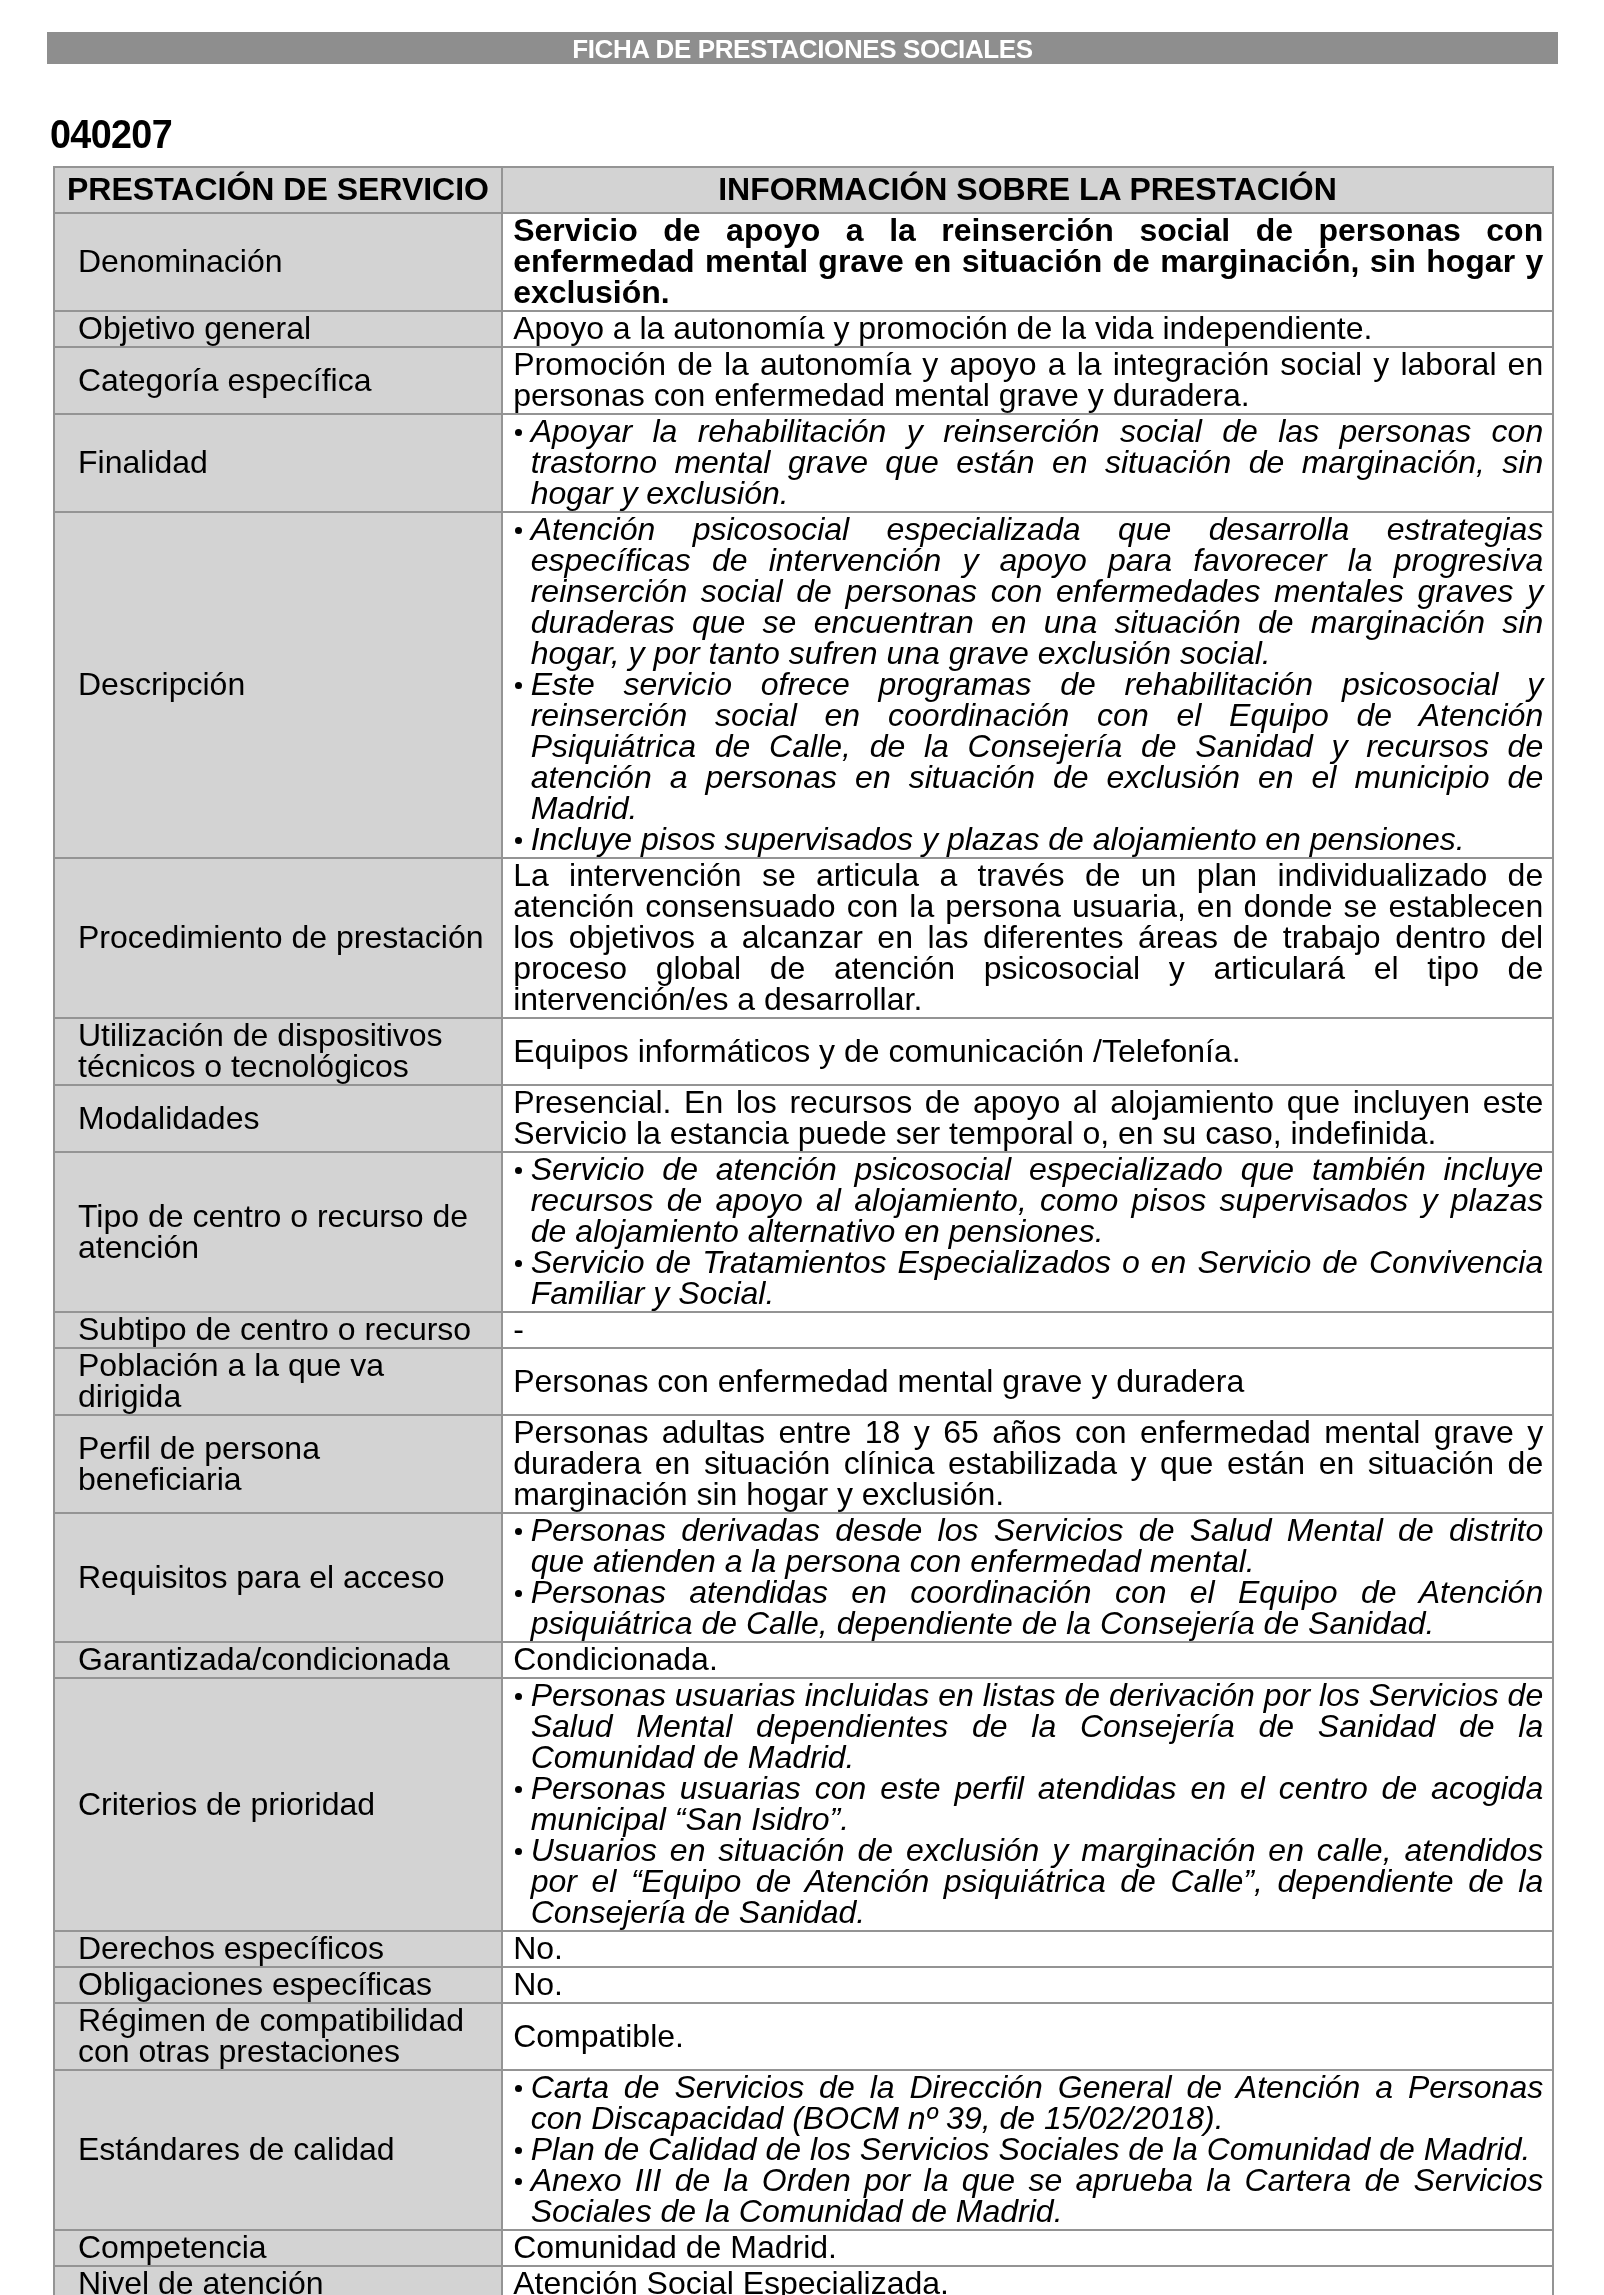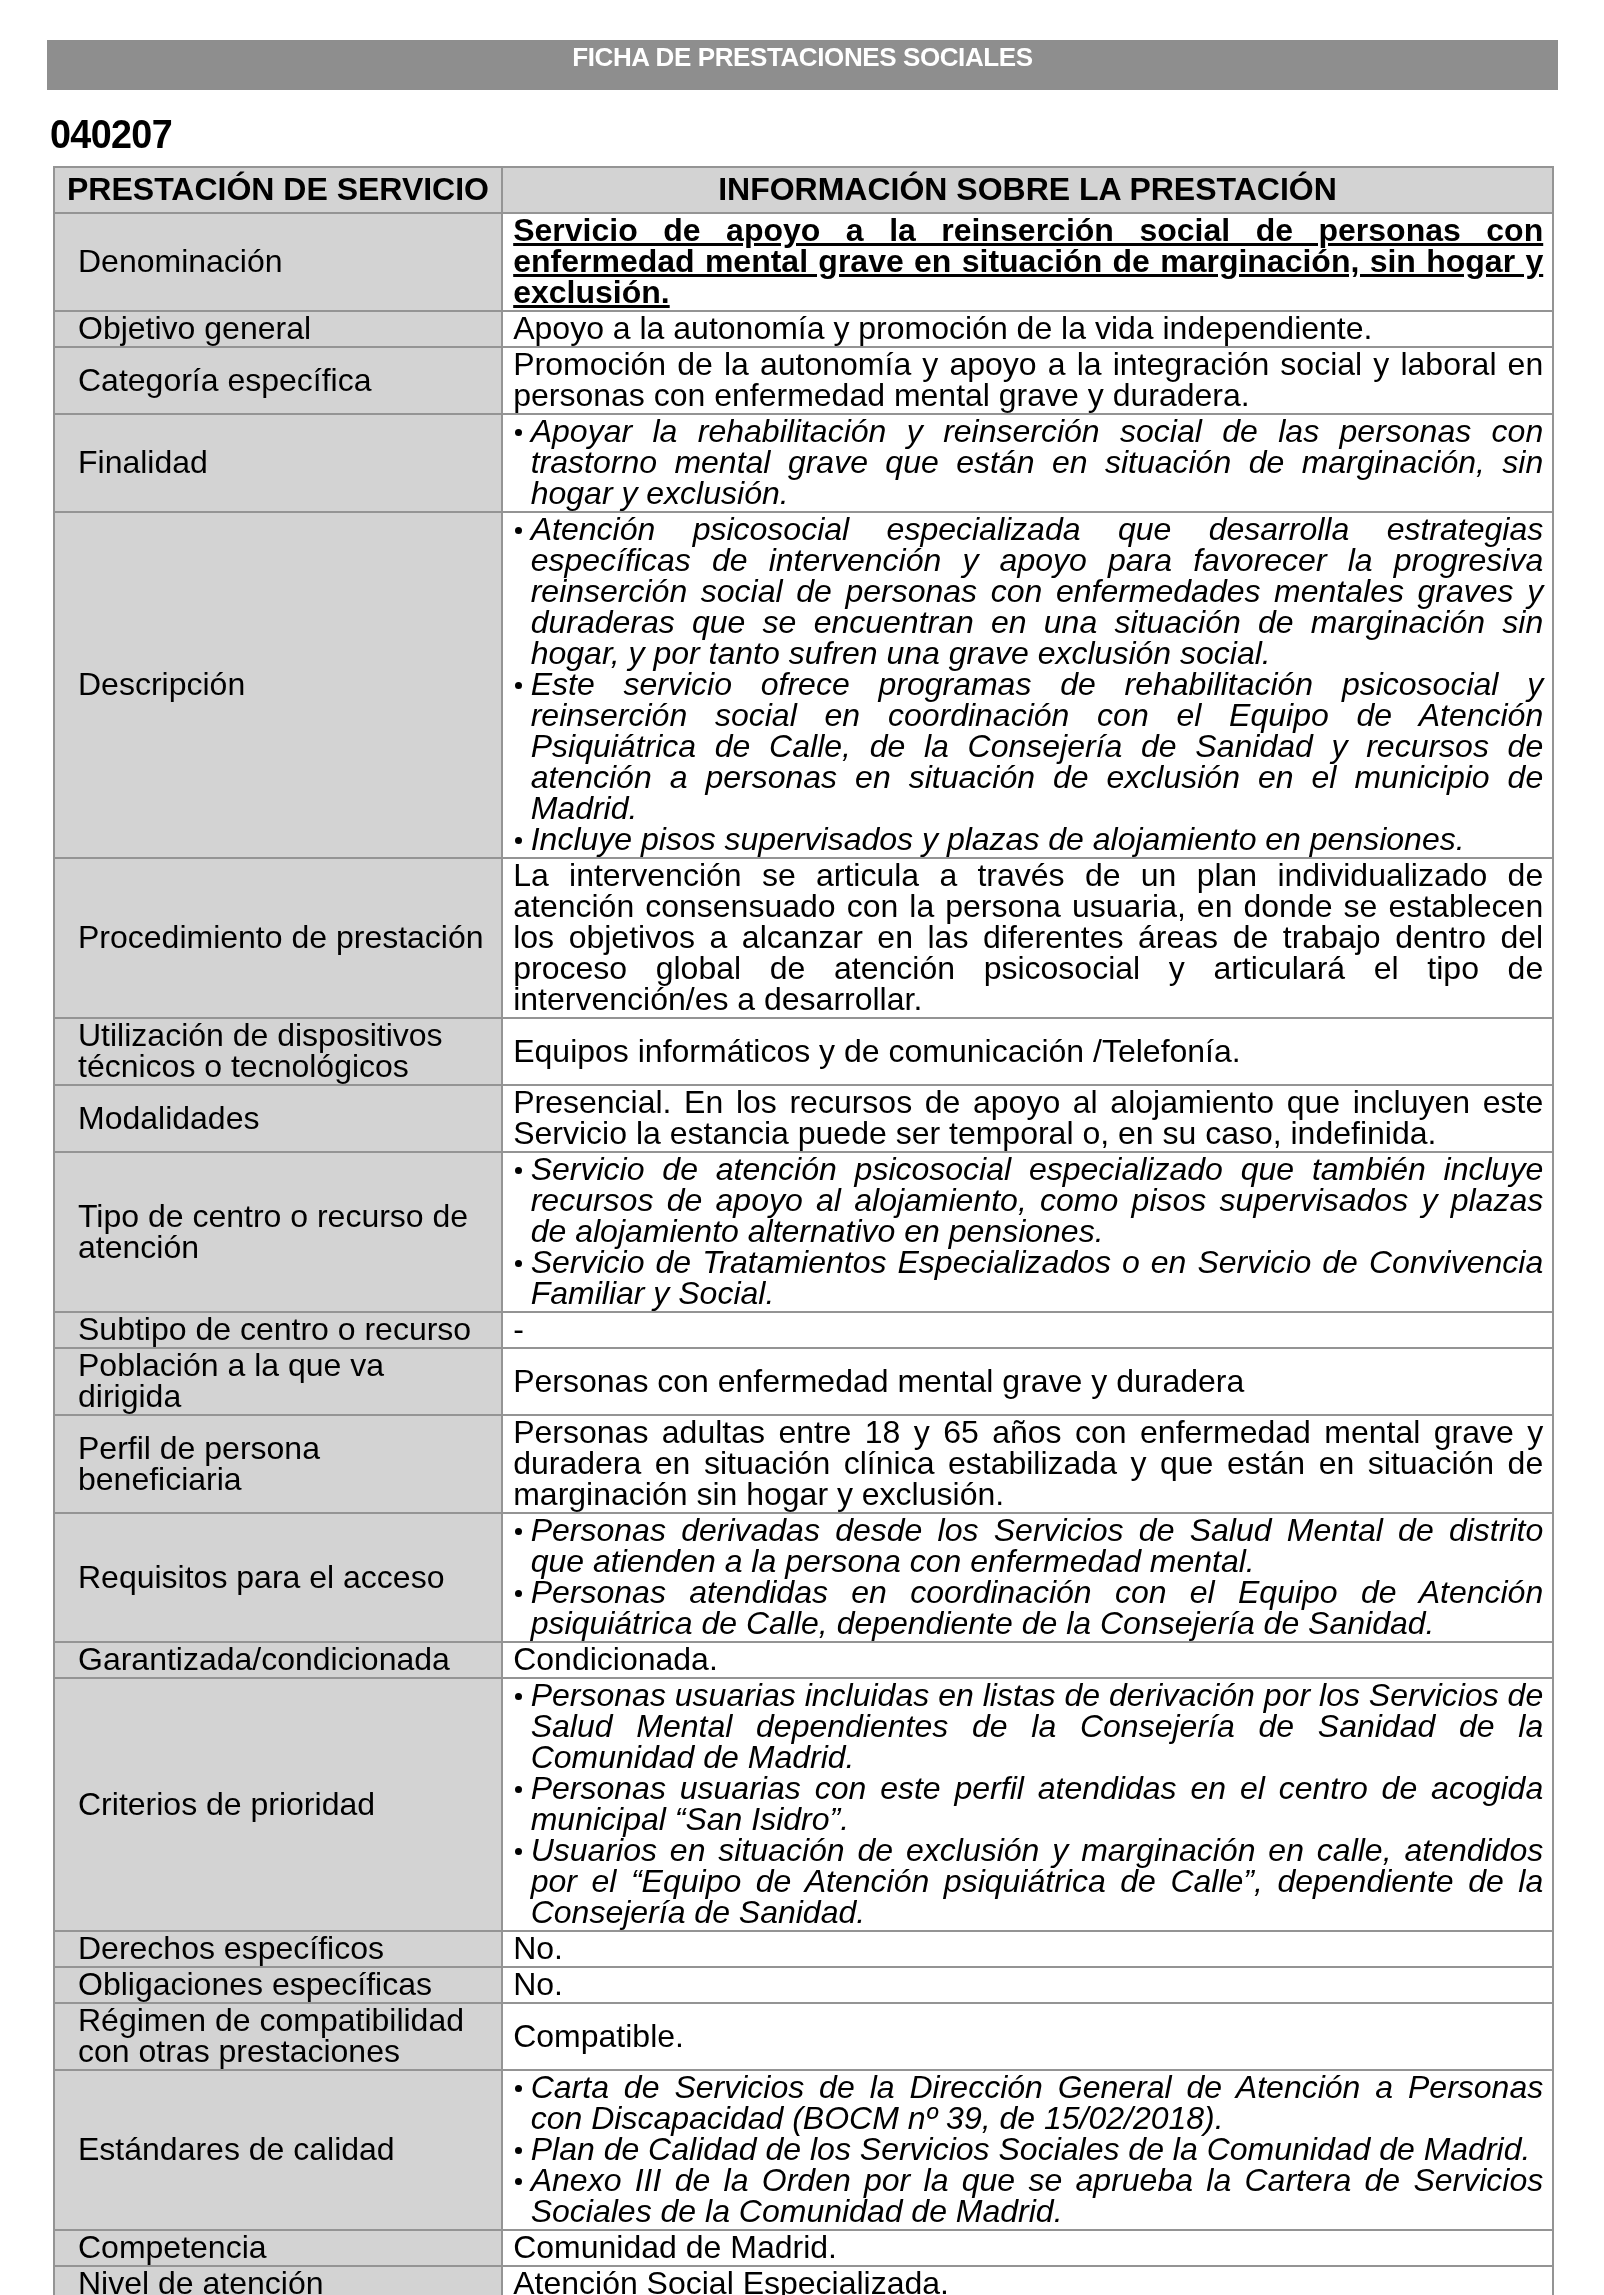--- a/index.html
+++ b/index.html
@@ -1,21 +1,21 @@
 <!DOCTYPE html>
 <html style="font-size:11.7px"><head>
 <meta charset="utf-8">
 <style>
   html, body { margin: 0; padding: 0; background: #ffffff; }
   body {
     width: 1604px; height: 2295px; position: relative; overflow: hidden;
     font-family: "Liberation Sans", sans-serif; color: #000;
   }
   .banner {
-    position: absolute; left: 47px; top: 40px; width: 1511px; height: 50px;
+    position: absolute; left: 47px; top: 32px; width: 1511px; height: 32px;
     background: #8e8e8e; color: #fff; text-align: center;
     font-family: "Liberation Sans Narrow", "Liberation Sans", sans-serif;
     font-weight: bold; font-size: 26px; line-height: 35px; letter-spacing: -0.4px;
   }
   .code {
     position: absolute; left: 50px; top: 111px; font-weight: bold; font-size: 41px;
     line-height: 47px; letter-spacing: -0.7px; transform: scaleX(0.92); transform-origin: left;
   }
   table.ficha {
     position: absolute; left: 53px; top: 166px; width: 1499px;
@@ -25,21 +25,21 @@
   table.ficha col.c2 { width: 1051px; }
   table.ficha td, table.ficha th {
     border: 2.2px solid #949494; vertical-align: middle; padding: 1.5px 8.8px 1.5px 10.2px;
     font-size: 32px; line-height: 31px; font-weight: normal;
   }
   table.ficha th {
     background: #d3d3d3; font-weight: bold; text-align: center; height: 38px; padding: 2.9px 7.3px;
   }
   table.ficha td.lbl { background: #d3d3d3; text-align: left; padding-left: 23px; }
   table.ficha td.val { background: #fff; text-align: justify; text-align-last: left; }
-  table.ficha td.val.bold { font-weight: bold; text-decoration: underline; }
+  table.ficha td.val.bold { font-weight: bold; }
   ul.bul { list-style: none; margin: 0; padding: 0; font-style: italic; }
   ul.bul li { position: relative; padding-left: 17.5px; text-align: justify; text-align-last: left; }
   ul.bul li::before {
     content: ""; position: absolute; left: 1.5px; top: 12.4px; width: 7.3px; height: 7.3px;
     border-radius: 50%; background: #000;
   }
 </style>
 </head>
 <body>
 

